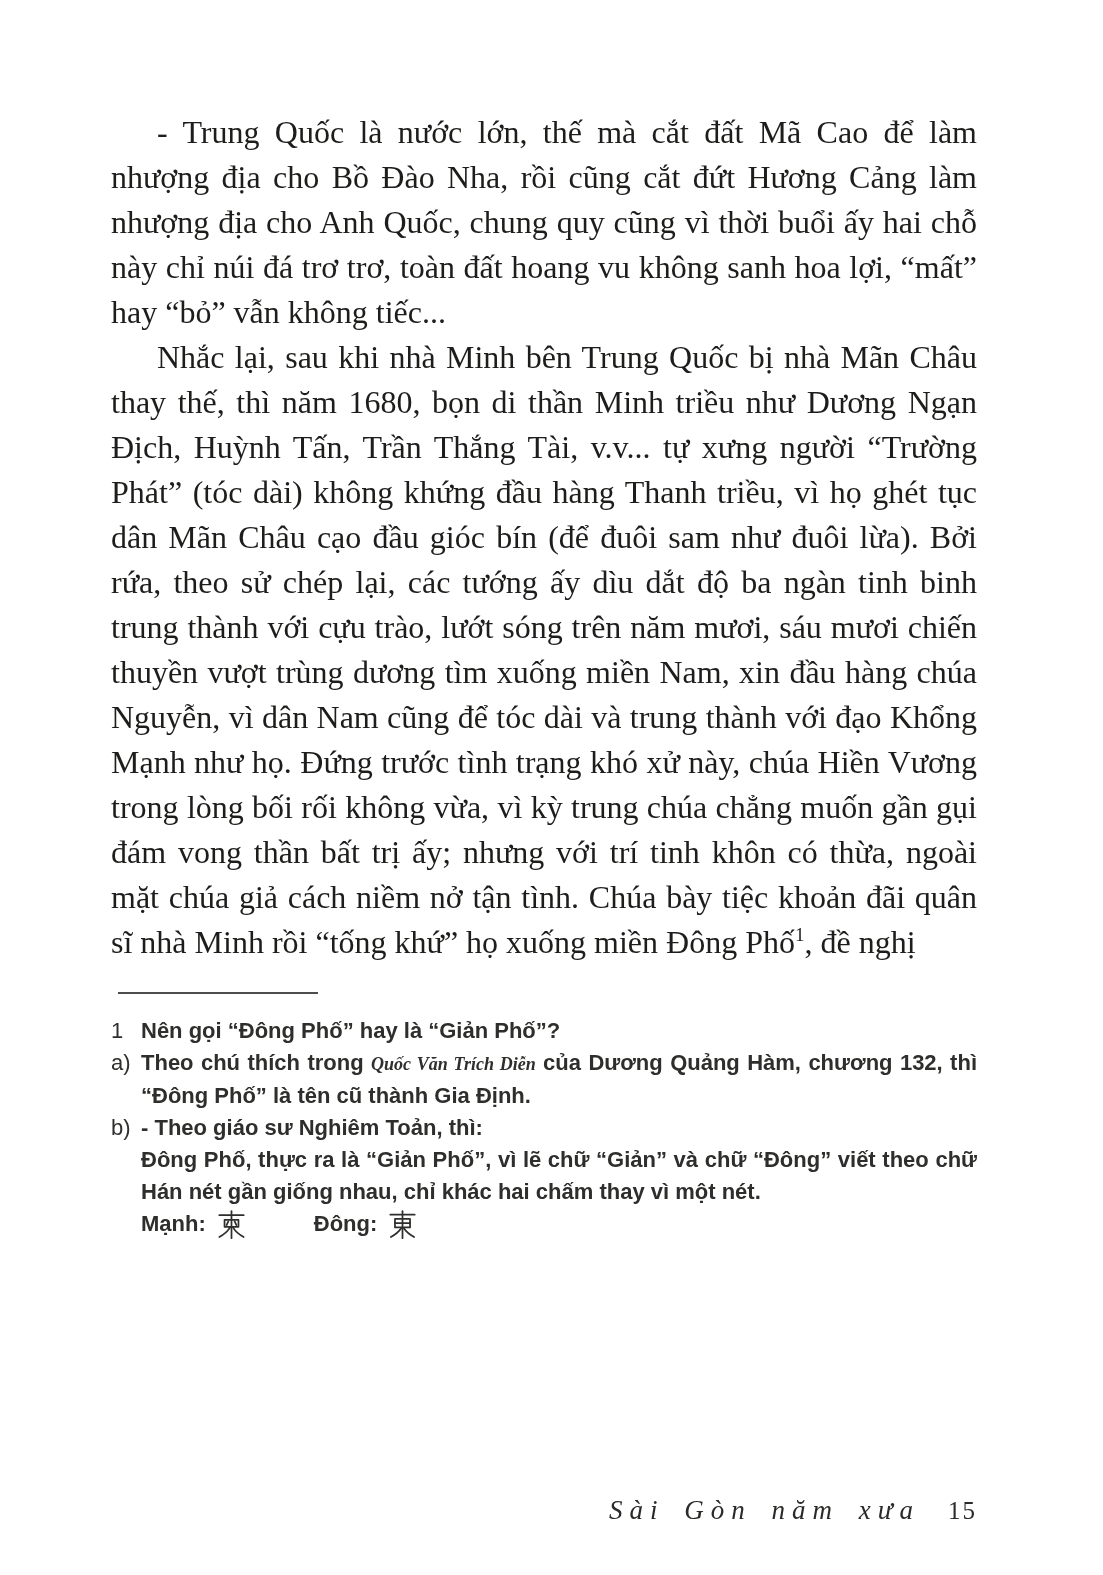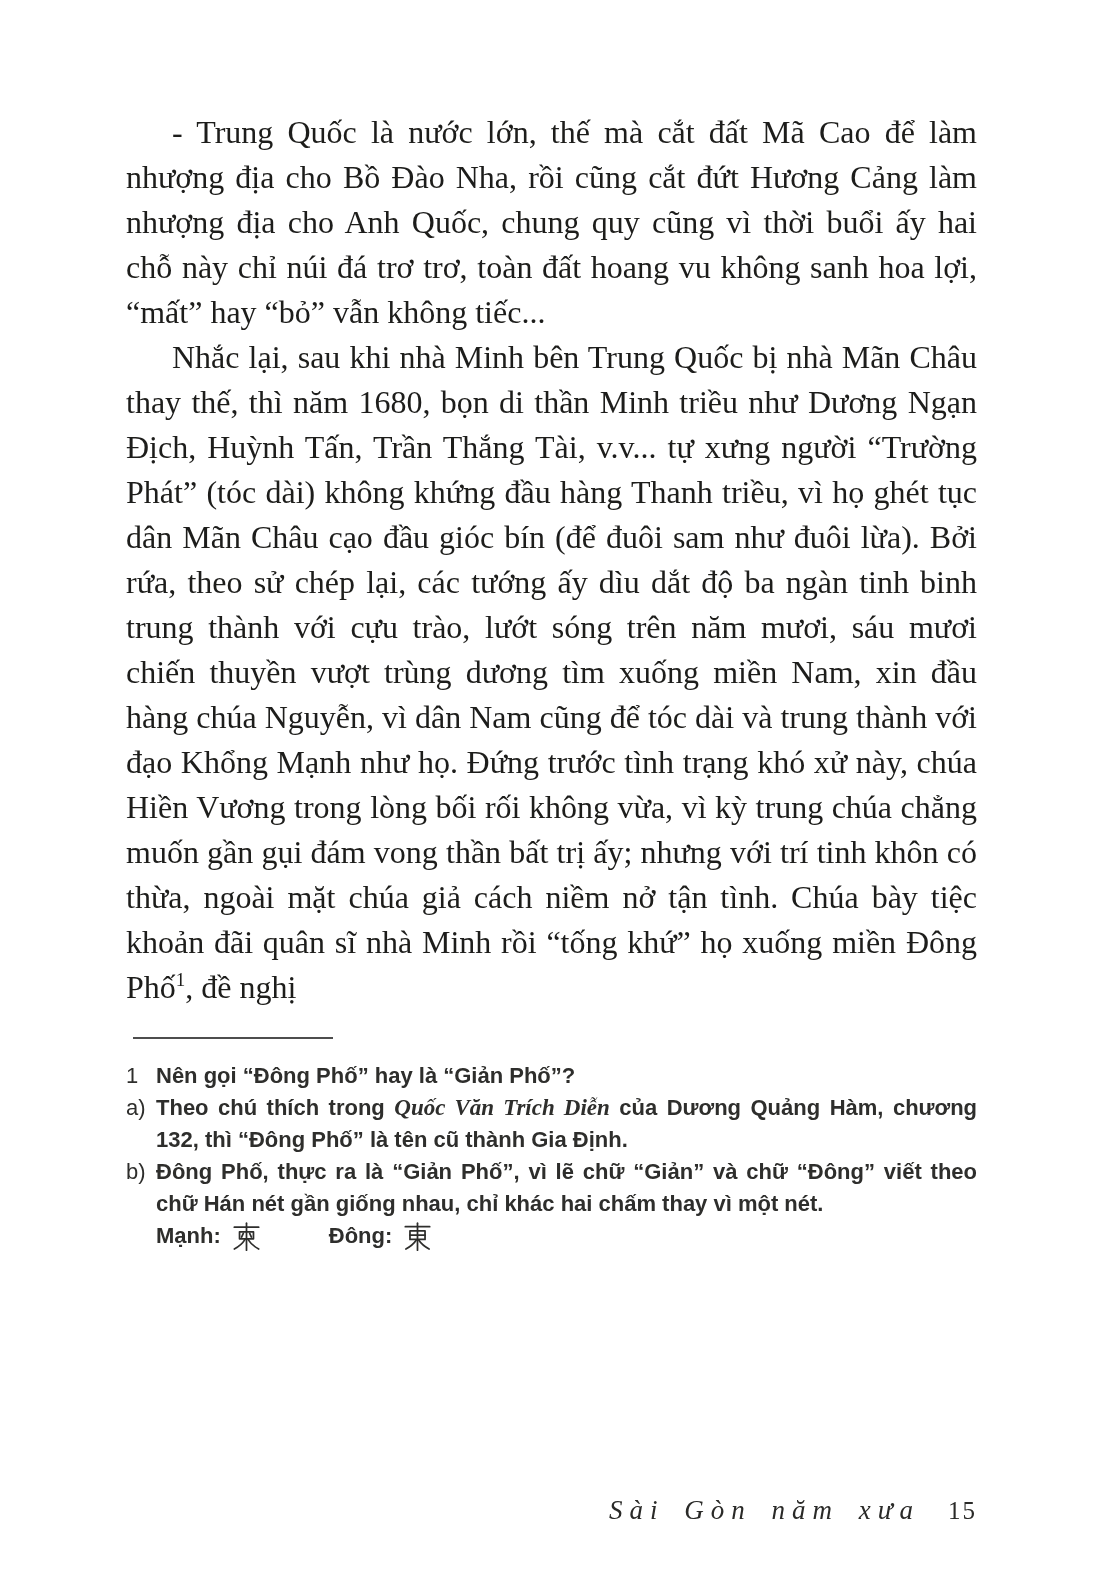--- a/index.html
+++ b/index.html
@@ -8,21 +8,21 @@
     position: relative;
     width: 1103px;
     height: 1575px;
     margin: 0 auto;
     background: #ffffff;
     overflow: hidden;
   }
   .content {
     position: absolute;
     top: 110px;
-    left: 126px;
+    left: 111px;
     right: 126px;
   }
   
   .body-text {
     font-family: "Liberation Serif", "DejaVu Serif", serif;
     font-size: 32px;
     line-height: 45px;
     color: #1d1d1b;
     text-align: justify;
   }
@@ -45,21 +45,21 @@
   .footnotes {
     font-family: "Liberation Sans", "DejaVu Sans", sans-serif;
     font-size: 22px;
     line-height: 32px;
     color: #2e2e2c;
   }
   .fn-item { display: flex; }
   .fn-label { flex: 0 0 30px; }
   .fn-content { flex: 1; text-align: justify; font-weight: bold; }
   .fn-content p { margin: 0; }
-  .fn-book-title { font-family: "Liberation Serif", "DejaVu Serif", serif; font-style: italic; font-size: 23px; }
+  .fn-book-title { font-family: "Liberation Serif", "DejaVu Serif", serif; font-style: italic; font-size: 18px; }
   
   .han-line { display: flex; align-items: center; text-align: left; }
   .han-pair { display: inline-flex; align-items: center; }
   .han-pair.second { margin-left: 68px; text-align: center; }
   .han-glyph { width: 29px; height: 29px; margin-left: 11px; }
   .han-glyph path {
     fill: none;
     stroke: #2e2e2c;
     stroke-width: 6;
     stroke-linecap: round;
@@ -112,20 +112,21 @@
       <div class="fn-item">
         <span class="fn-label">a)</span>
         <div class="fn-content">
           <p><span>Theo chú thích trong </span><span class="fn-book-title">Quốc Văn Trích Diễn</span><span> của Dương Quảng Hàm, chương 132, thì “Đông Phố” là tên cũ thành Gia Định.</span></p>
         </div>
       </div>
 
       <div class="fn-item">
         <span class="fn-label">b)</span>
         <div class="fn-content">
+          <p>- Theo giáo sư Nghiêm Toản, thì:</p>
           <p>Đông Phố, thực ra là “Giản Phố”, vì lẽ chữ “Giản” và chữ “Đông” viết theo chữ Hán nét gần giống nhau, chỉ khác hai chấm thay vì một nét.</p>
           <p class="han-line">
             <span class="han-pair">
               <span>Mạnh:</span>
               <svg class="han-glyph" viewBox="0 0 100 100" role="img" aria-label="柬">
                 <path d="M8 18 H92"></path>
                 <path d="M50 4 V97"></path>
                 <path d="M26 34 H74 V58 H26 Z"></path>
                 <path d="M39 39 L33 52"></path>
                 <path d="M61 39 L67 52"></path>

